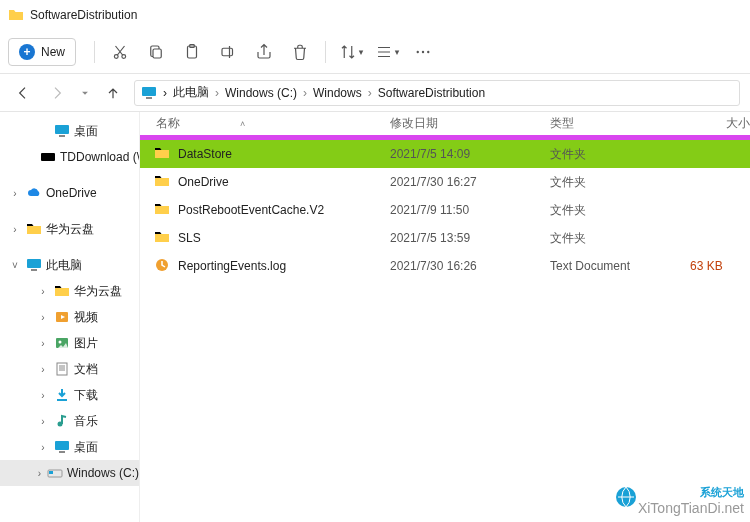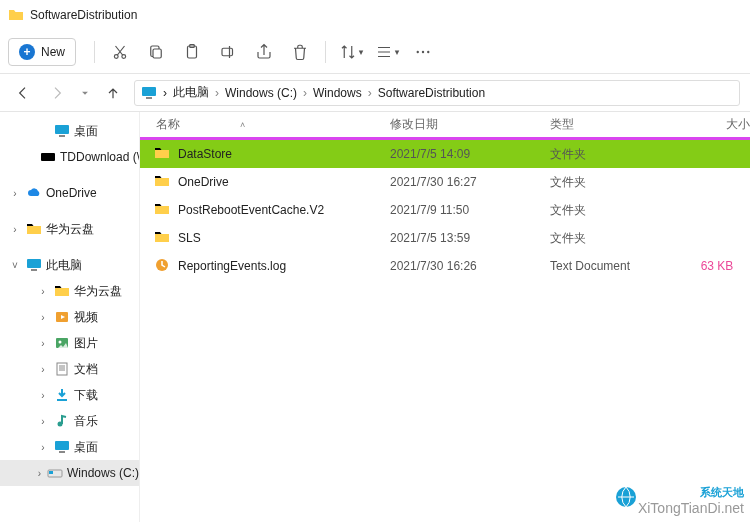--- a/index.html
+++ b/index.html
@@ -19,32 +19,32 @@
   .bcitem { display: flex; align-items: center; gap: 6px; cursor: pointer; color: #222; }
   .bcitem .chev { color: #888; }
   .content { display: flex; height: calc(522px - 30px - 44px - 38px); }
   .sidebar { width: 170px; border-right: 1px solid #eee; overflow-y: auto; padding-top: 6px; }
   .tree-item { display: flex; align-items: center; height: 26px; padding-left: 8px; gap: 4px; cursor: pointer; white-space: nowrap; overflow: hidden; }
   .tree-item.sel { background: #e9e9e9; }
   .tree-item .twisty { width: 14px; display: flex; justify-content: center; color: #666; font-size: 10px; }
   .tree-item .icon { width: 16px; height: 16px; display: flex; align-items: center; justify-content: center; }
   .tree-item.depth1 { padding-left: 36px; }
   .main { flex: 1; display: flex; flex-direction: column; }
-  .headers { display: flex; align-items: center; height: 28px; border-bottom: 3px solid #d946ef; color: #666; font-size: 12px; }
+  .headers { display: flex; align-items: center; height: 28px; border-bottom: 5px solid #d946ef; color: #666; font-size: 12px; }
   .col-name { width: 250px; padding-left: 16px; display:flex; align-items:center; gap:60px;}
   .col-date { width: 160px; }
   .col-type { width: 140px; }
   .col-size { width: 60px; text-align: right; }
   .rows { flex: 1; }
   .row { display: flex; align-items: center; height: 28px; cursor: pointer; }
   .row.sel { background: #84cc16; }
   .row .cname { width: 250px; display: flex; align-items: center; gap: 8px; padding-left: 14px; }
   .row .cdate { width: 160px; color: #555; }
   .row .ctype { width: 140px; color: #555; }
-  .row .csize { width: 60px; text-align: center; color: #ec4899; padding-right:6px;}
+  .row .csize { width: 60px; text-align: left; color: #c2410c; padding-right:6px;}
   .sort-asc { font-size: 9px; color:#888;}
   svg.folder { fill: #ffcf4b; }
   .watermark { position:absolute; right:6px; bottom:6px; font-size:11px; color:#1aa1d6; text-align:right; display:flex; }
   .watermark .url{font-size:14px; color:#999; display:block;}
 </style>
 </head>
 <body>
 
 <svg width="0" height="0" style="position:absolute">
   <defs>

